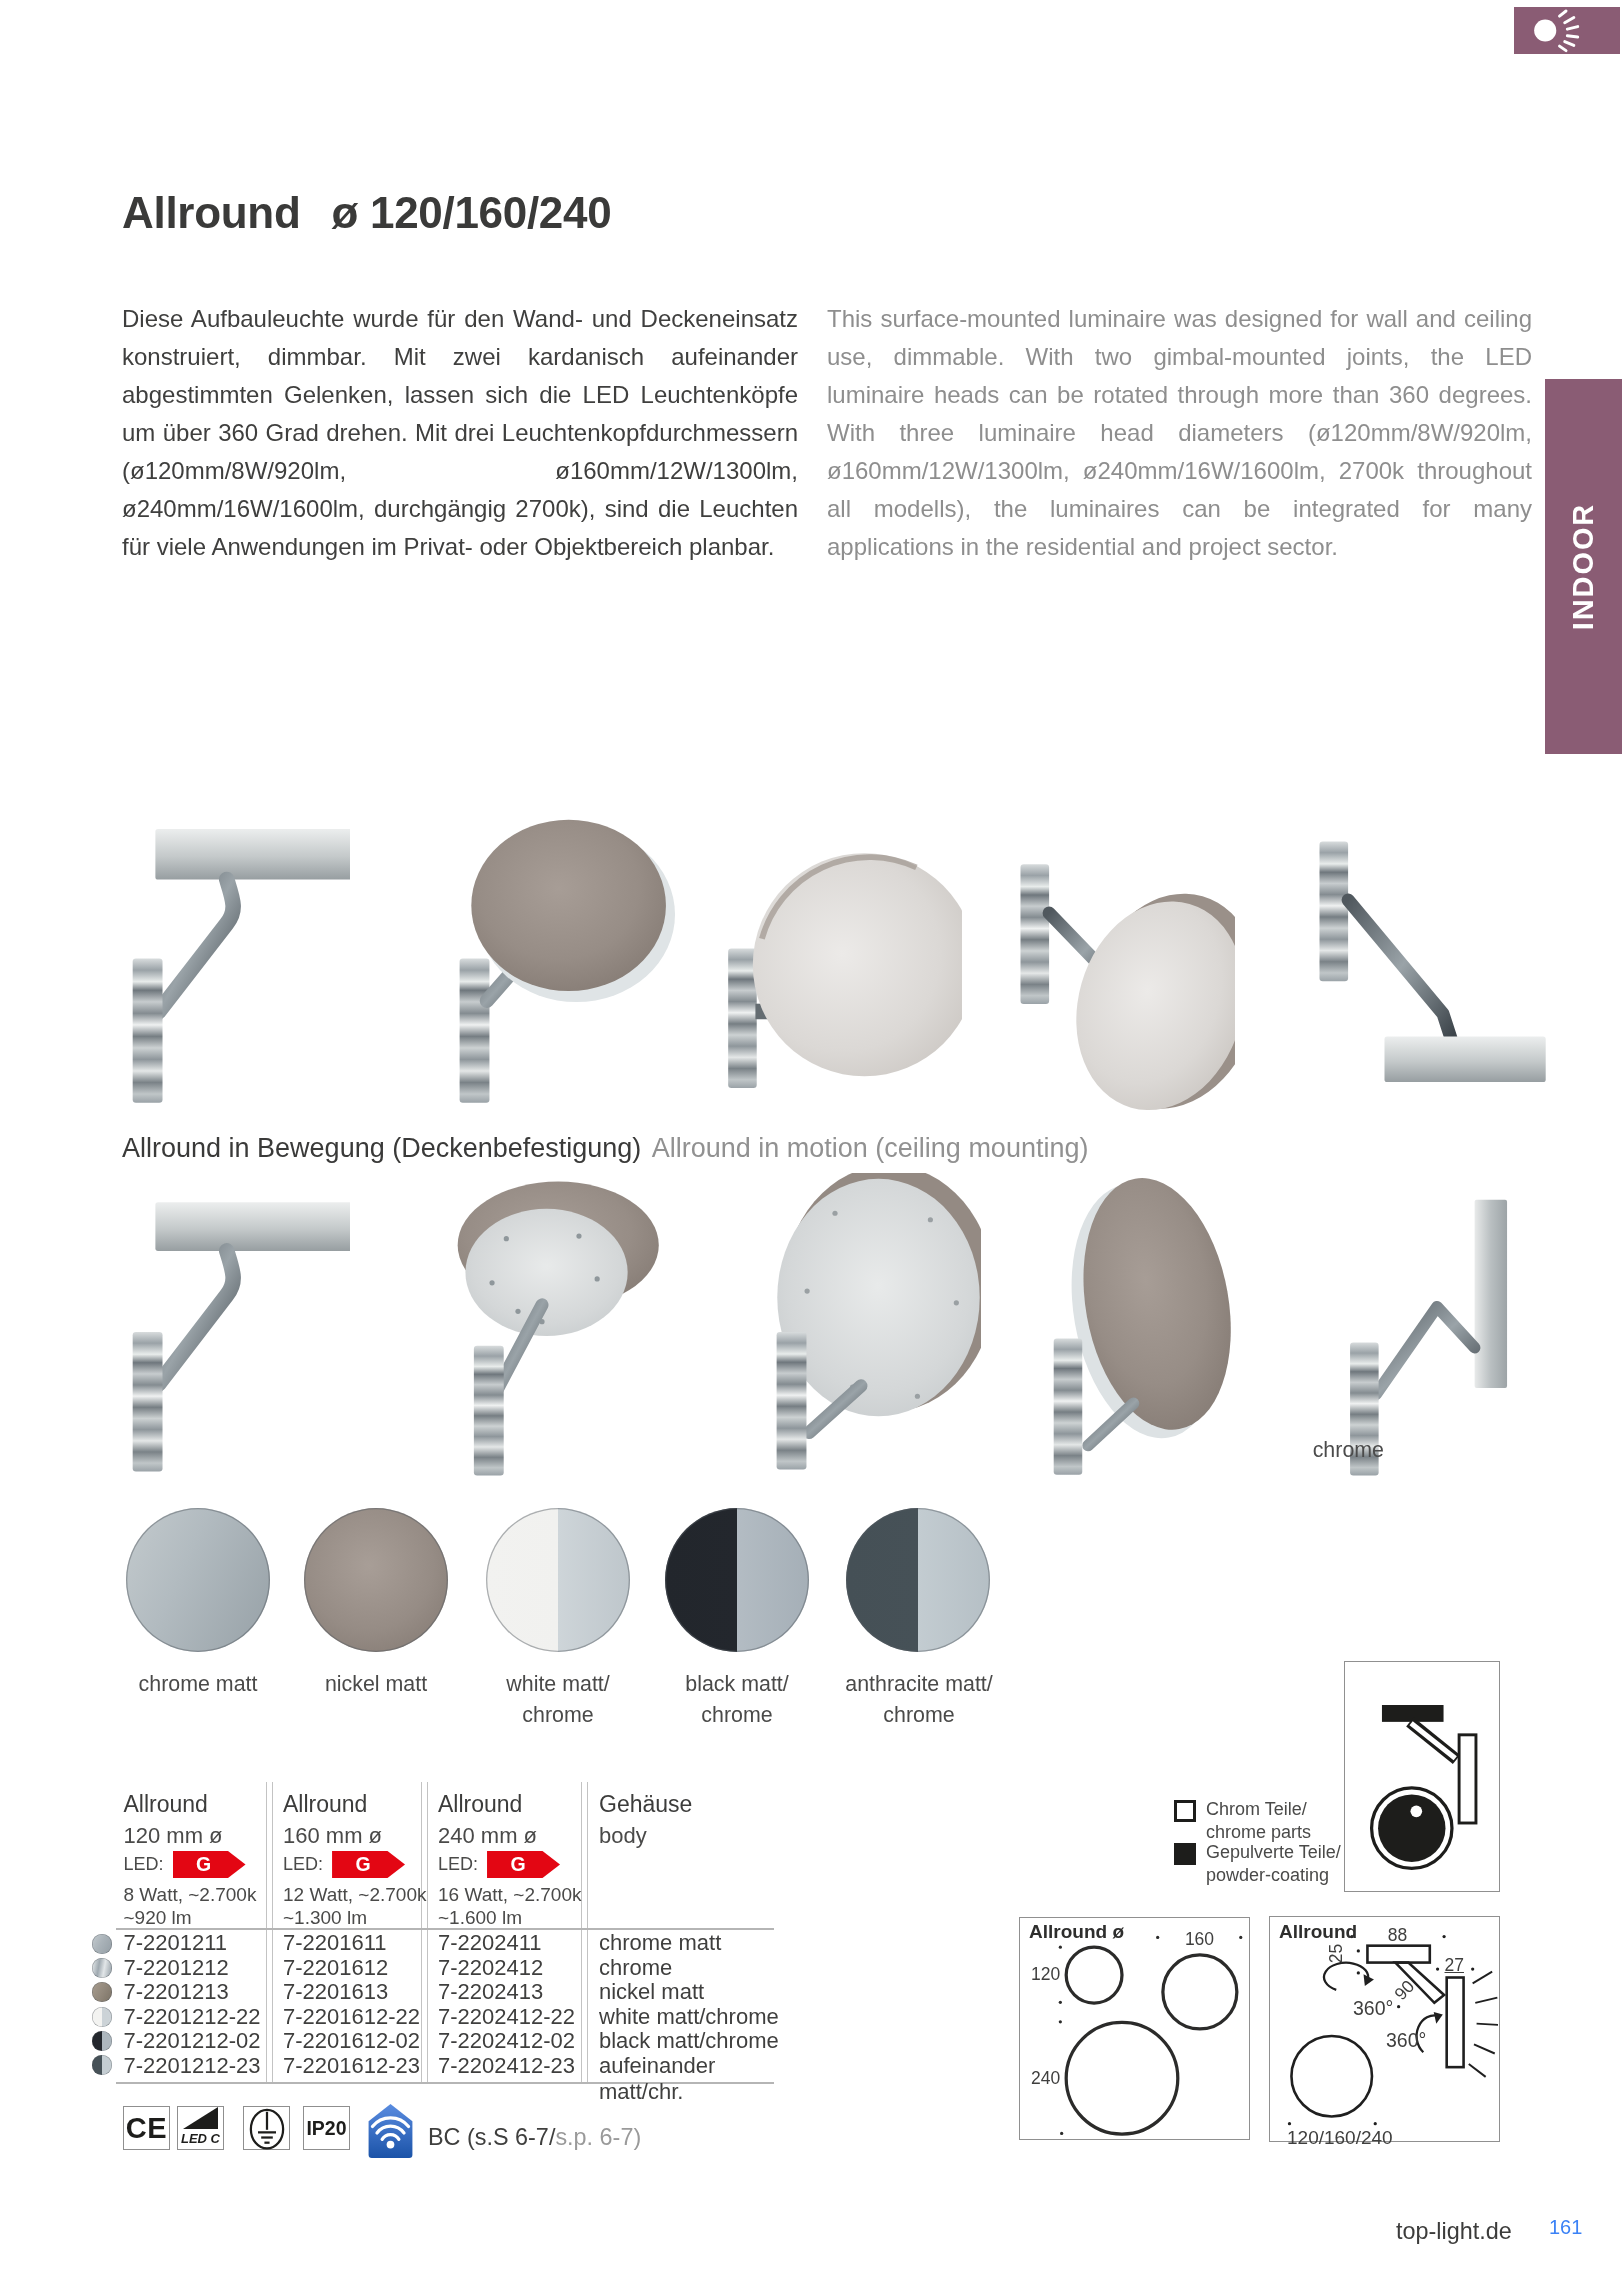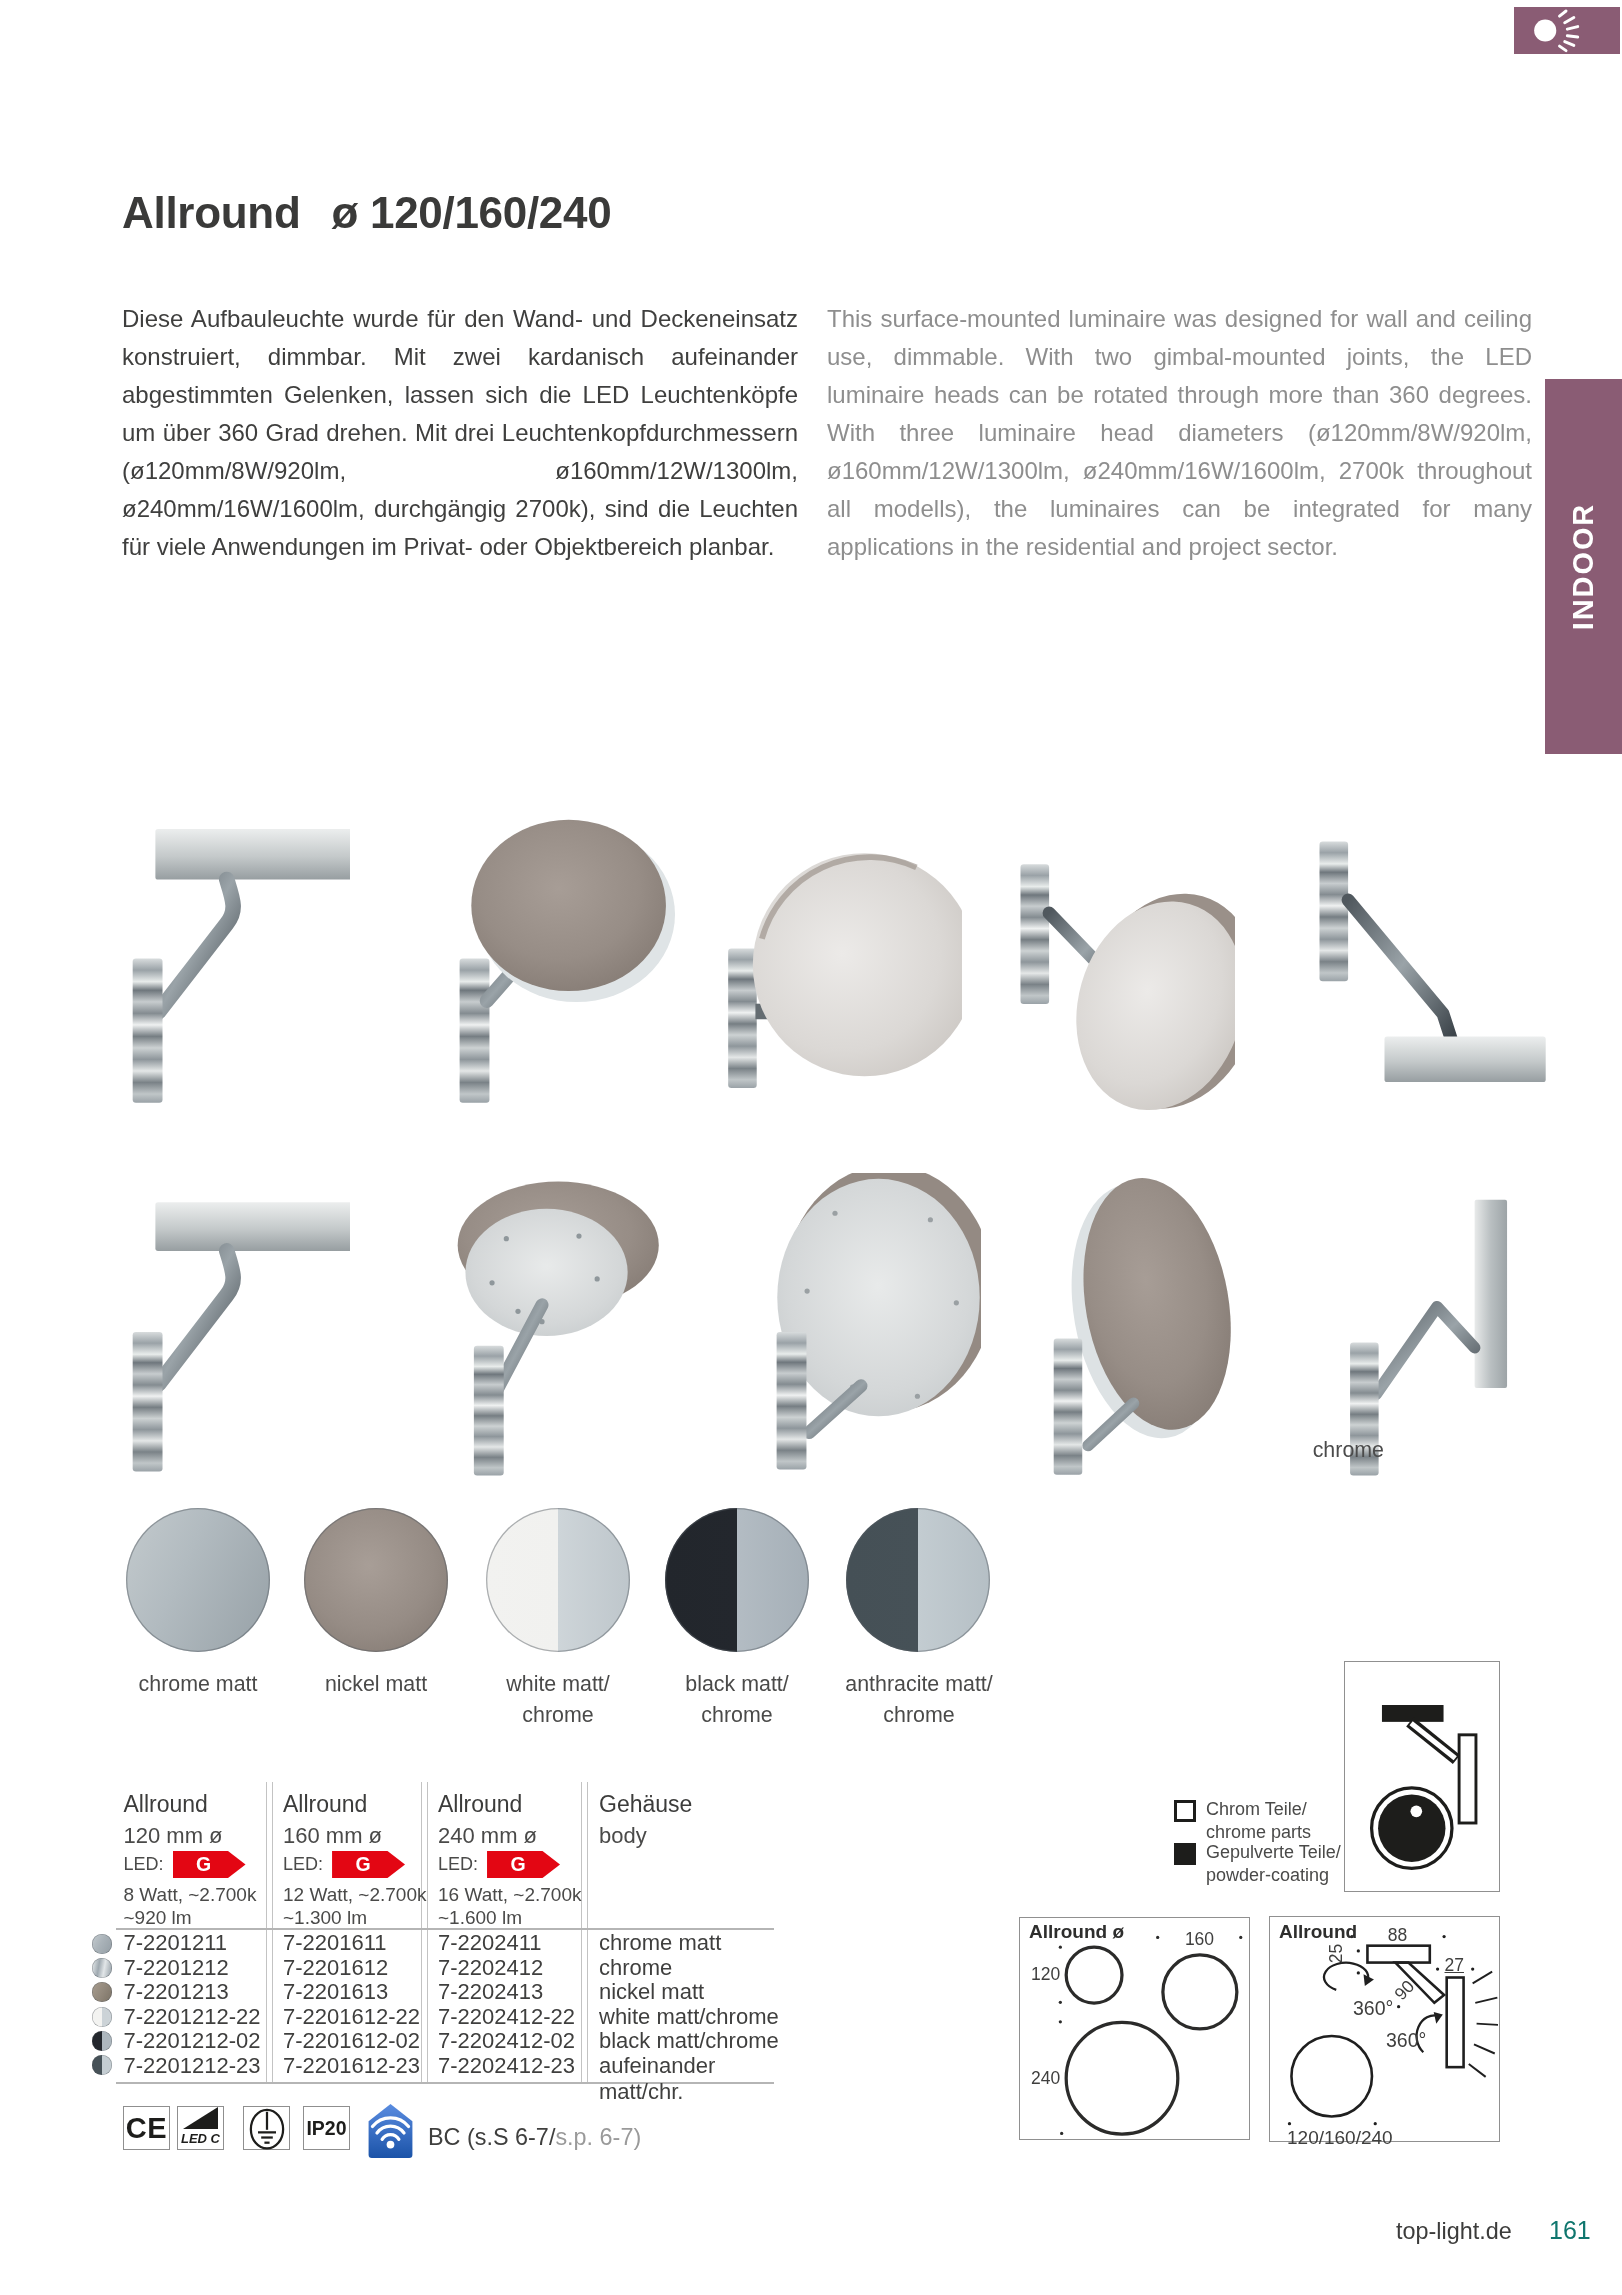--- a/index.html
+++ b/index.html
@@ -63,21 +63,21 @@
   #cert-ce span{font-size:29px;font-weight:700;color:#1d1d1b;letter-spacing:0.6px;}
   #cert-ledc{flex-direction:column;justify-content:flex-end;}
   #cert-ledc .tri{width:0;height:0;border-left:35px solid transparent;border-bottom:22px solid #1d1d1b;margin-bottom:2.6px;}
   #cert-ledc span{font-size:13px;font-weight:700;color:#1d1d1b;margin-bottom:2.6px;}
   #cert-ip span{font-size:19.5px;font-weight:700;color:#1d1d1b;}
   #bc-text{left:428px;top:2124px;font-size:23.4px;}
   #bc-text .dark{color:#3f3f3e;}
   #bc-text .gray{color:#9a9a9a;}
   
   #footer-site{left:1396px;top:2218px;font-size:23.4px;color:#3c3c3b;}
-  #footer-page{left:1549px;top:2216px;font-size:25px;color:#0f766e;}
+  #footer-page{left:1549px;top:2216px;font-size:20px;color:#3b82f6;}
 </style>
 </head>
 <body>
 
 <div id="page">
 
   <svg width="0" height="0" style="position:absolute">
     <defs>
       <linearGradient id="metV" x1="0" y1="0" x2="0" y2="1">
         <stop offset="0" stop-color="#d8dcdd"></stop>
@@ -182,20 +182,23 @@
       <ellipse cx="262" cy="292" rx="130" ry="168" fill="#9a9089"></ellipse>
       <ellipse cx="246" cy="304" rx="126" ry="163" fill="url(#faceR)"></ellipse>
     </g>
   </svg>
   <svg class="render" style="left:1287px;top:809px;" width="260" height="312" viewBox="0 0 400 480">
     <rect x="50" y="50" width="44" height="215" rx="5" fill="url(#metV)"></rect>
     <path d="M94 140 L240 315 L252 352" stroke="url(#armG)" stroke-width="20" fill="none" stroke-linecap="round" stroke-linejoin="round"></path>
     <rect x="150" y="350" width="248" height="70" rx="4" fill="url(#headH)"></rect>
   </svg>
 
+  <div class="abs sec-head" style="left:122px;top:1133px;">
+    <span class="de">Allround in Bewegung (Deckenbefestigung)</span><span class="en">Allround in motion (ceiling mounting)</span>
+  </div>
 
   <svg class="render" style="left:97px;top:1186px;" width="253" height="292" viewBox="0 0 390 450">
     <rect x="90" y="25" width="305" height="75" rx="4" fill="url(#headH)"></rect>
     <path d="M200 100 C210 132 216 148 200 168 L95 305" stroke="url(#armG)" stroke-width="24" fill="none" stroke-linecap="round" stroke-linejoin="round"></path>
     <rect x="55" y="225" width="46" height="215" rx="5" fill="url(#metV)"></rect>
   </svg>
   <svg class="render" style="left:409px;top:1180px;" width="266" height="299" viewBox="0 0 410 460">
     <ellipse cx="230" cy="100" rx="155" ry="98" fill="url(#taupeR)"></ellipse>
     <ellipse cx="212" cy="142" rx="125" ry="98" fill="url(#plateR)"></ellipse>
     <g fill="#8f979b">

